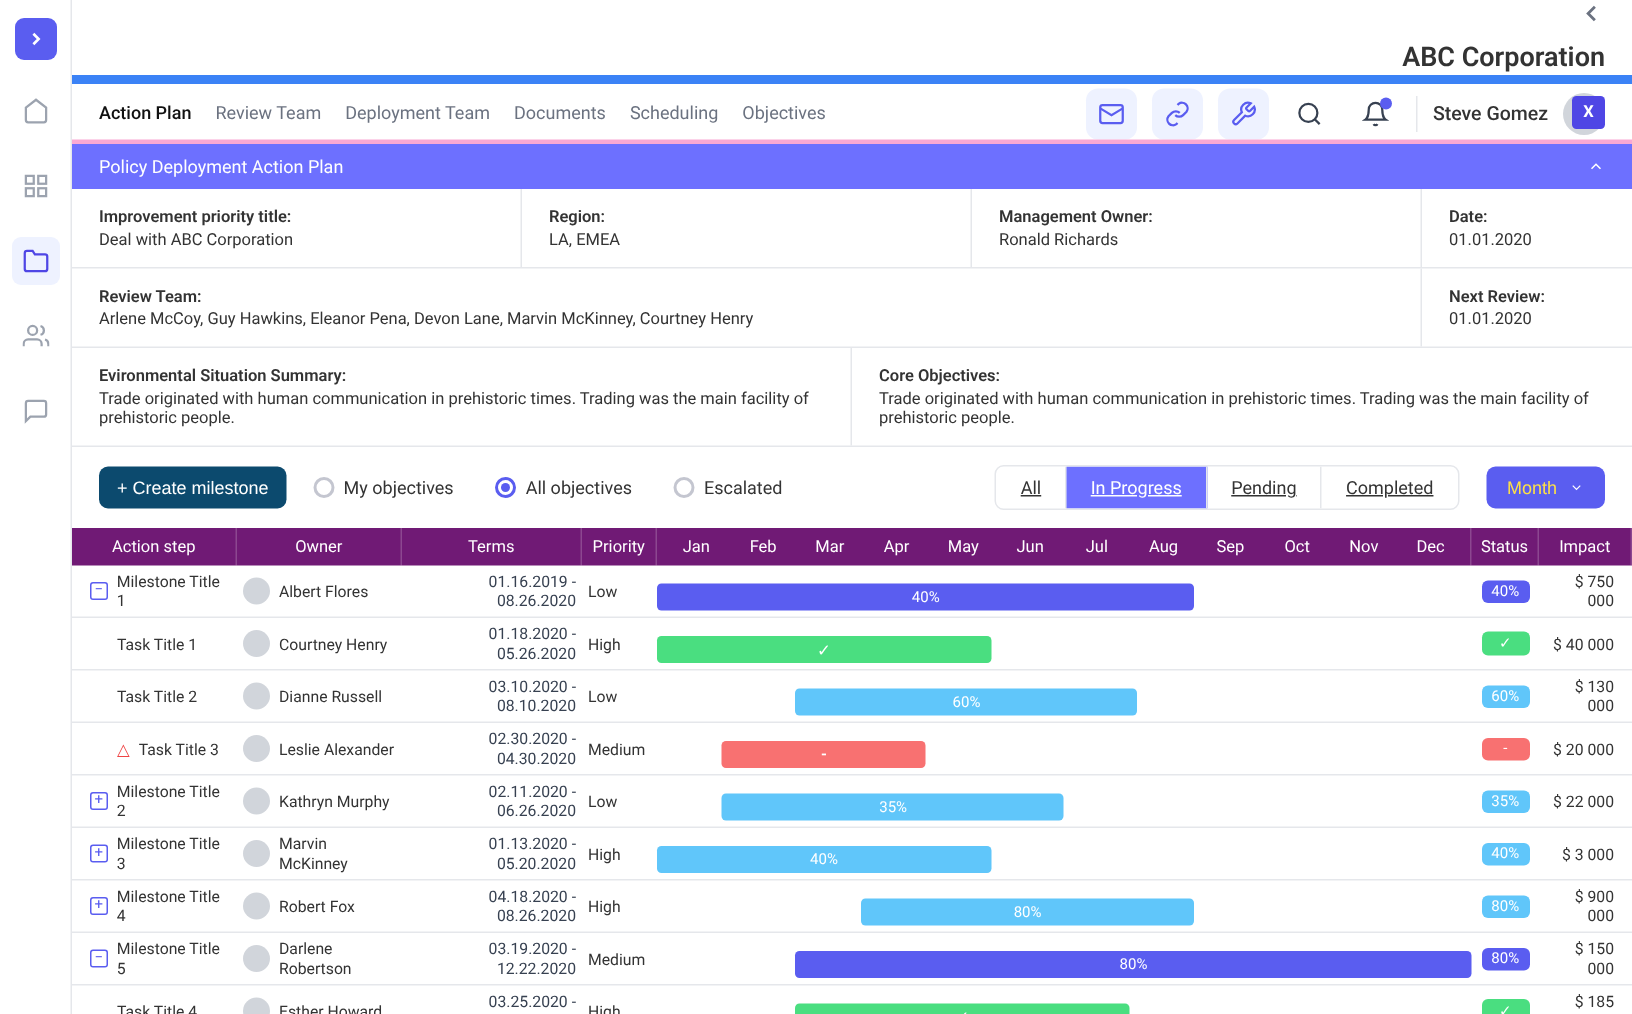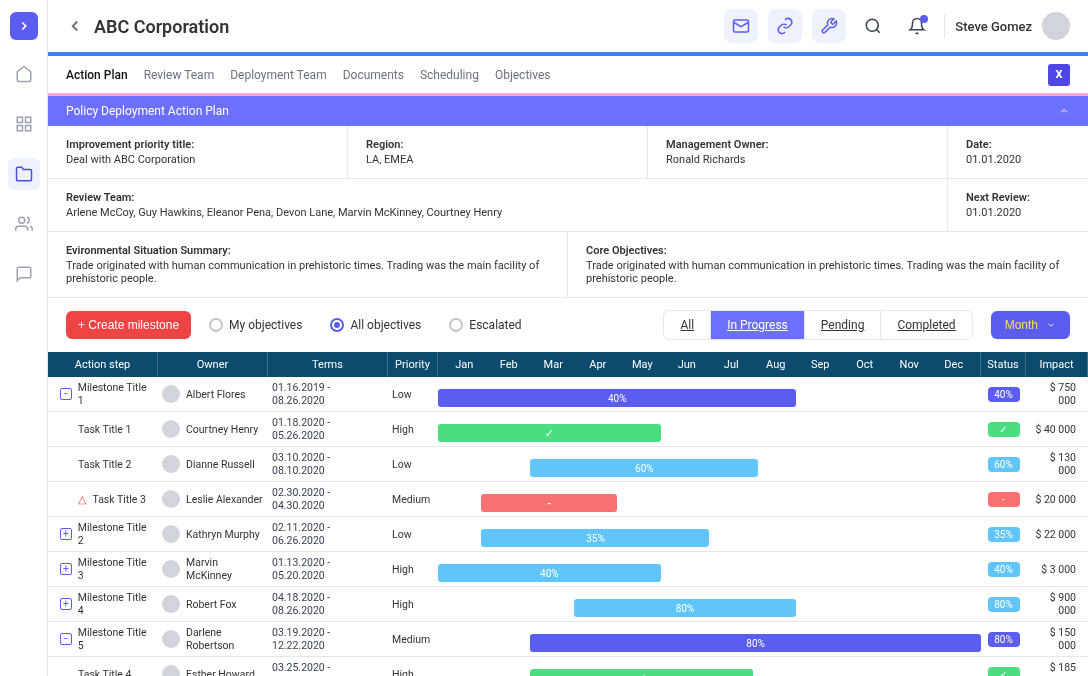--- a/index.html
+++ b/index.html
@@ -7,21 +7,21 @@
 .app { display: flex; height: 676px; width: 1088px; }
 
 
 .sidebar { width: 48px; background: #fff; border-right: 1px solid #e5e7eb; display: flex; flex-direction: column; align-items: center; padding-top: 12px; gap: 18px; }
 .sidebar .logo { width: 28px; height: 28px; background: #5a5df0; border-radius: 6px; display: flex; align-items: center; justify-content: center; color: #fff; }
 .sidebar-item { width: 32px; height: 32px; display: flex; align-items: center; justify-content: center; color: #9ca3af; cursor: pointer; border-radius: 6px; }
 .sidebar-item.active { background: #eef2ff; color: #4f46e5; }
 
 
 .main { flex: 1; display: flex; flex-direction: column; overflow: hidden; }
-.topbar { height: 56px; border-bottom: 4px solid #3b82f6; display: flex; align-items: center; padding: 0 18px; gap: 10px; }
+.topbar { height: 56px; border-bottom: 6px solid #3b82f6; display: flex; align-items: flex-end; padding: 0 18px; gap: 10px; flex-direction: column; }
 .topbar .back { color: #6b7280; cursor: pointer; }
 .topbar h1 { font-size: 18px; font-weight: 600; flex: 1; }
 .top-actions { display: flex; align-items: center; gap: 10px; }
 .icon-btn { width: 34px; height: 34px; border-radius: 8px; display: flex; align-items: center; justify-content: center; color: #5a5df0; cursor: pointer; }
 .icon-btn.bg { background: #eef2ff; }
 .icon-btn.plain { color: #374151; }
 .notif { position: relative; }
 .notif::after { content: ""; position: absolute; top: 6px; right: 6px; width: 8px; height: 8px; background: #5a5df0; border-radius: 50%; }
 .top-divider { width: 1px; height: 24px; background: #e5e7eb; }
 .username { font-size: 13px; font-weight: 500; }
@@ -39,51 +39,51 @@
 
 .info-grid { display: grid; grid-template-columns: 1fr 1fr 1fr 140px; border-bottom: 1px solid #e5e7eb; }
 .info-cell { padding: 12px 18px; font-size: 11px; border-right: 1px solid #e5e7eb; }
 .info-cell:last-child { border-right: none; }
 .info-label { font-weight: 600; margin-bottom: 2px; }
 .info-row2 { display: grid; grid-template-columns: 3fr 140px; border-bottom: 1px solid #e5e7eb; }
 .info-row3 { display: grid; grid-template-columns: 1fr 1fr; border-bottom: 1px solid #e5e7eb; }
 
 
 .toolbar { display: flex; align-items: center; padding: 12px 18px; gap: 18px; }
-.create-btn { background: #ef4444; color: #fff; border: none; border-radius: 6px; padding: 7px 12px; font-size: 12px; cursor: pointer; }
+.create-btn { background: #0c4a6e; color: #fff; border: none; border-radius: 6px; padding: 7px 12px; font-size: 12px; cursor: pointer; }
 .radio-group { display: flex; gap: 28px; font-size: 12px; }
 .radio-item { display: flex; align-items: center; gap: 6px; cursor: pointer; }
 .radio { width: 14px; height: 14px; border: 2px solid #c4c6d0; border-radius: 50%; display: inline-flex; align-items: center; justify-content: center; }
 .radio.checked { border-color: #5a5df0; }
 .radio.checked::after { content: ""; width: 6px; height: 6px; background: #5a5df0; border-radius: 50%; }
 .seg { display: flex; border: 1px solid #e5e7eb; border-radius: 6px; overflow: hidden; margin-left: auto; }
 .seg-btn { padding: 7px 16px; font-size: 12px; cursor: pointer; border-right: 1px solid #e5e7eb; text-decoration: underline; }
 .seg-btn:last-child { border-right: none; }
 .seg-btn.active { background: #6d70ff; color: #fff; }
 .month-btn { background: #5a5df0; color: #fde047; border: none; border-radius: 6px; padding: 7px 14px; font-size: 12px; display: flex; align-items: center; gap: 8px; cursor: pointer; }
 
 
 .table-wrap { flex: 1; overflow: auto; }
-.thead { display: flex; background: #0c4a6e; color: #fff; font-size: 11px; }
+.thead { display: flex; background: #701a75; color: #fff; font-size: 11px; }
 .th { padding: 6px 4px; text-align: center; border-right: 1px solid rgba(255,255,255,0.2); }
 .th-step { width: 110px; }
 .th-owner { width: 110px; }
 .th-terms { width: 120px; }
 .th-priority { width: 50px; }
 .th-gantt { flex: 1; display: flex; }
 .th-month { flex: 1; text-align: center; }
 .th-status { width: 45px; }
 .th-impact { width: 62px; }
 
 .row { display: flex; border-bottom: 1px solid #e5e7eb; align-items: center; min-height: 25px; font-size: 10.5px; }
 .cell { padding: 4px 4px; }
 .c-step { width: 110px; display: flex; align-items: center; gap: 6px; padding-left: 12px; }
 .c-step.indent { padding-left: 30px; }
 .c-owner { width: 110px; display: flex; align-items: center; gap: 6px; }
-.c-terms { width: 120px; text-align: left; color: #374151; }
+.c-terms { width: 120px; text-align: right; color: #374151; }
 .c-priority { width: 50px; }
 .c-gantt { flex: 1; position: relative; height: 18px; }
 .c-status { width: 45px; display: flex; justify-content: center; }
 .c-impact { width: 62px; text-align: right; padding-right: 12px; }
 
 .expand-box { width: 12px; height: 12px; border: 1px solid #5a5df0; border-radius: 2px; display: flex; align-items: center; justify-content: center; color: #5a5df0; font-size: 10px; line-height: 1; cursor: pointer; }
 .warn-icon { color: #ef4444; font-size: 11px; }
 .mini-avatar { width: 18px; height: 18px; border-radius: 50%; background: #d1d5db; flex-shrink: 0; }
 
 .bar { position: absolute; height: 18px; border-radius: 3px; display: flex; align-items: center; justify-content: center; color: #fff; font-size: 10px; }

